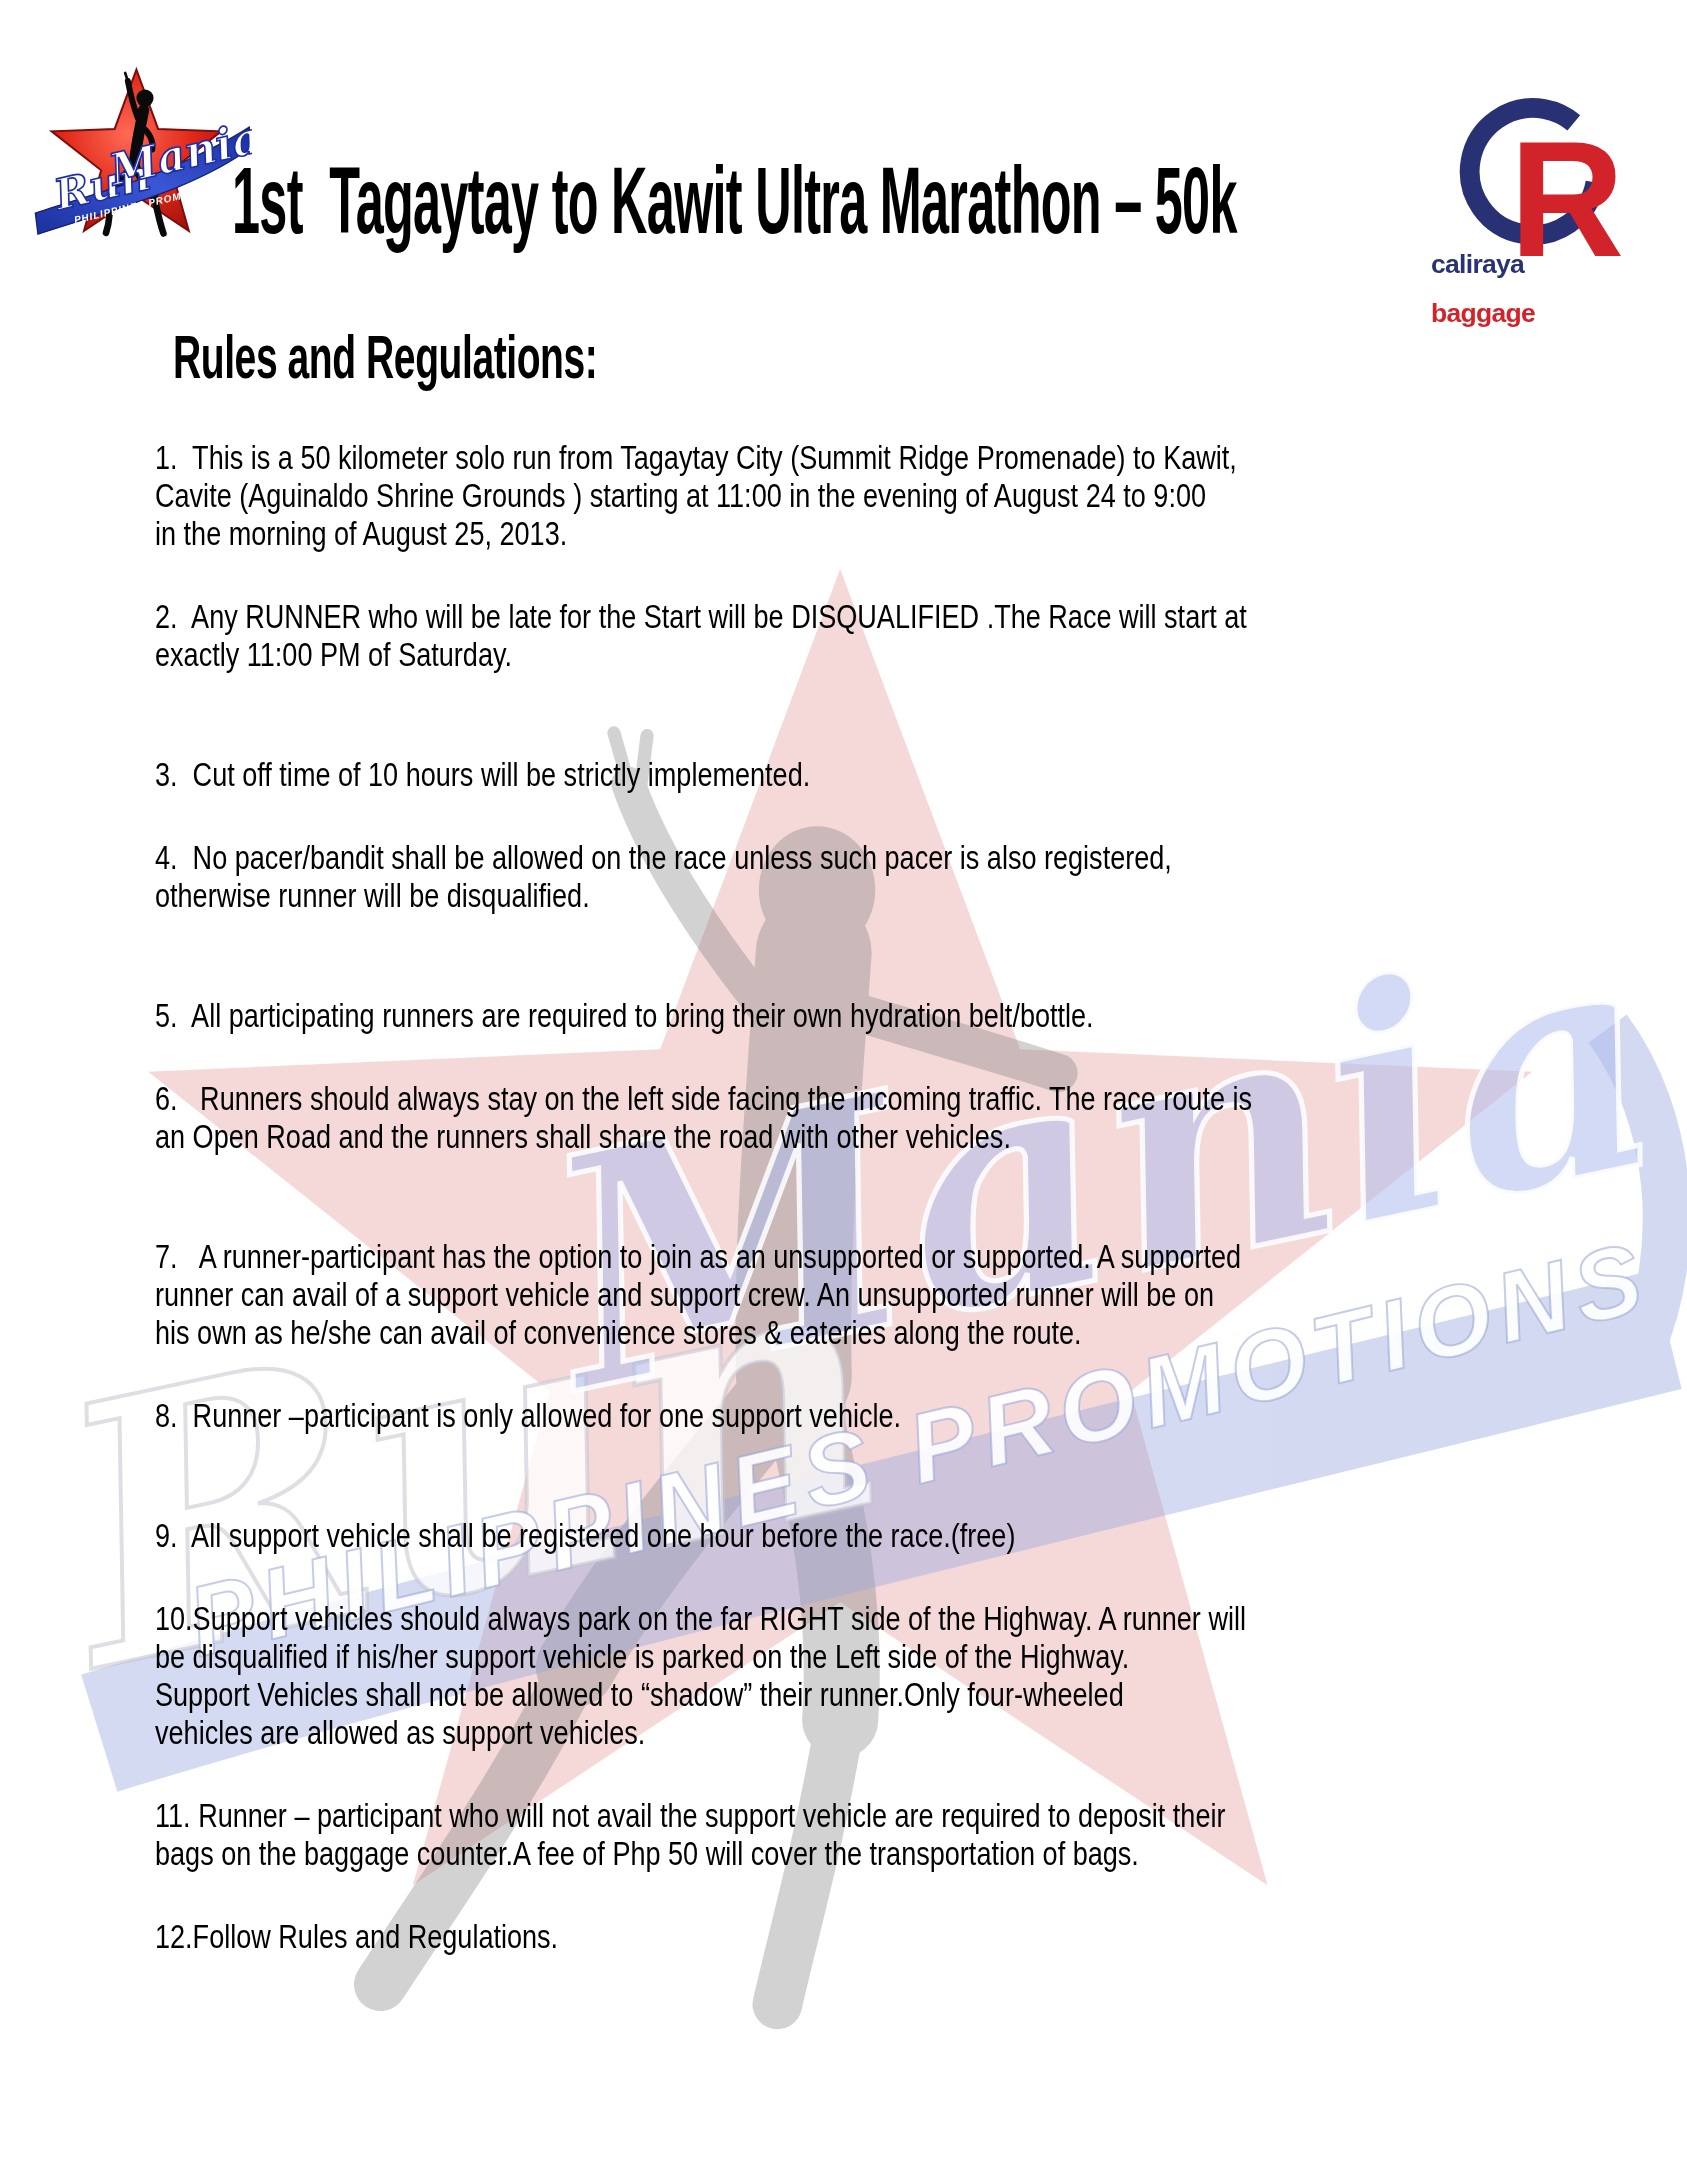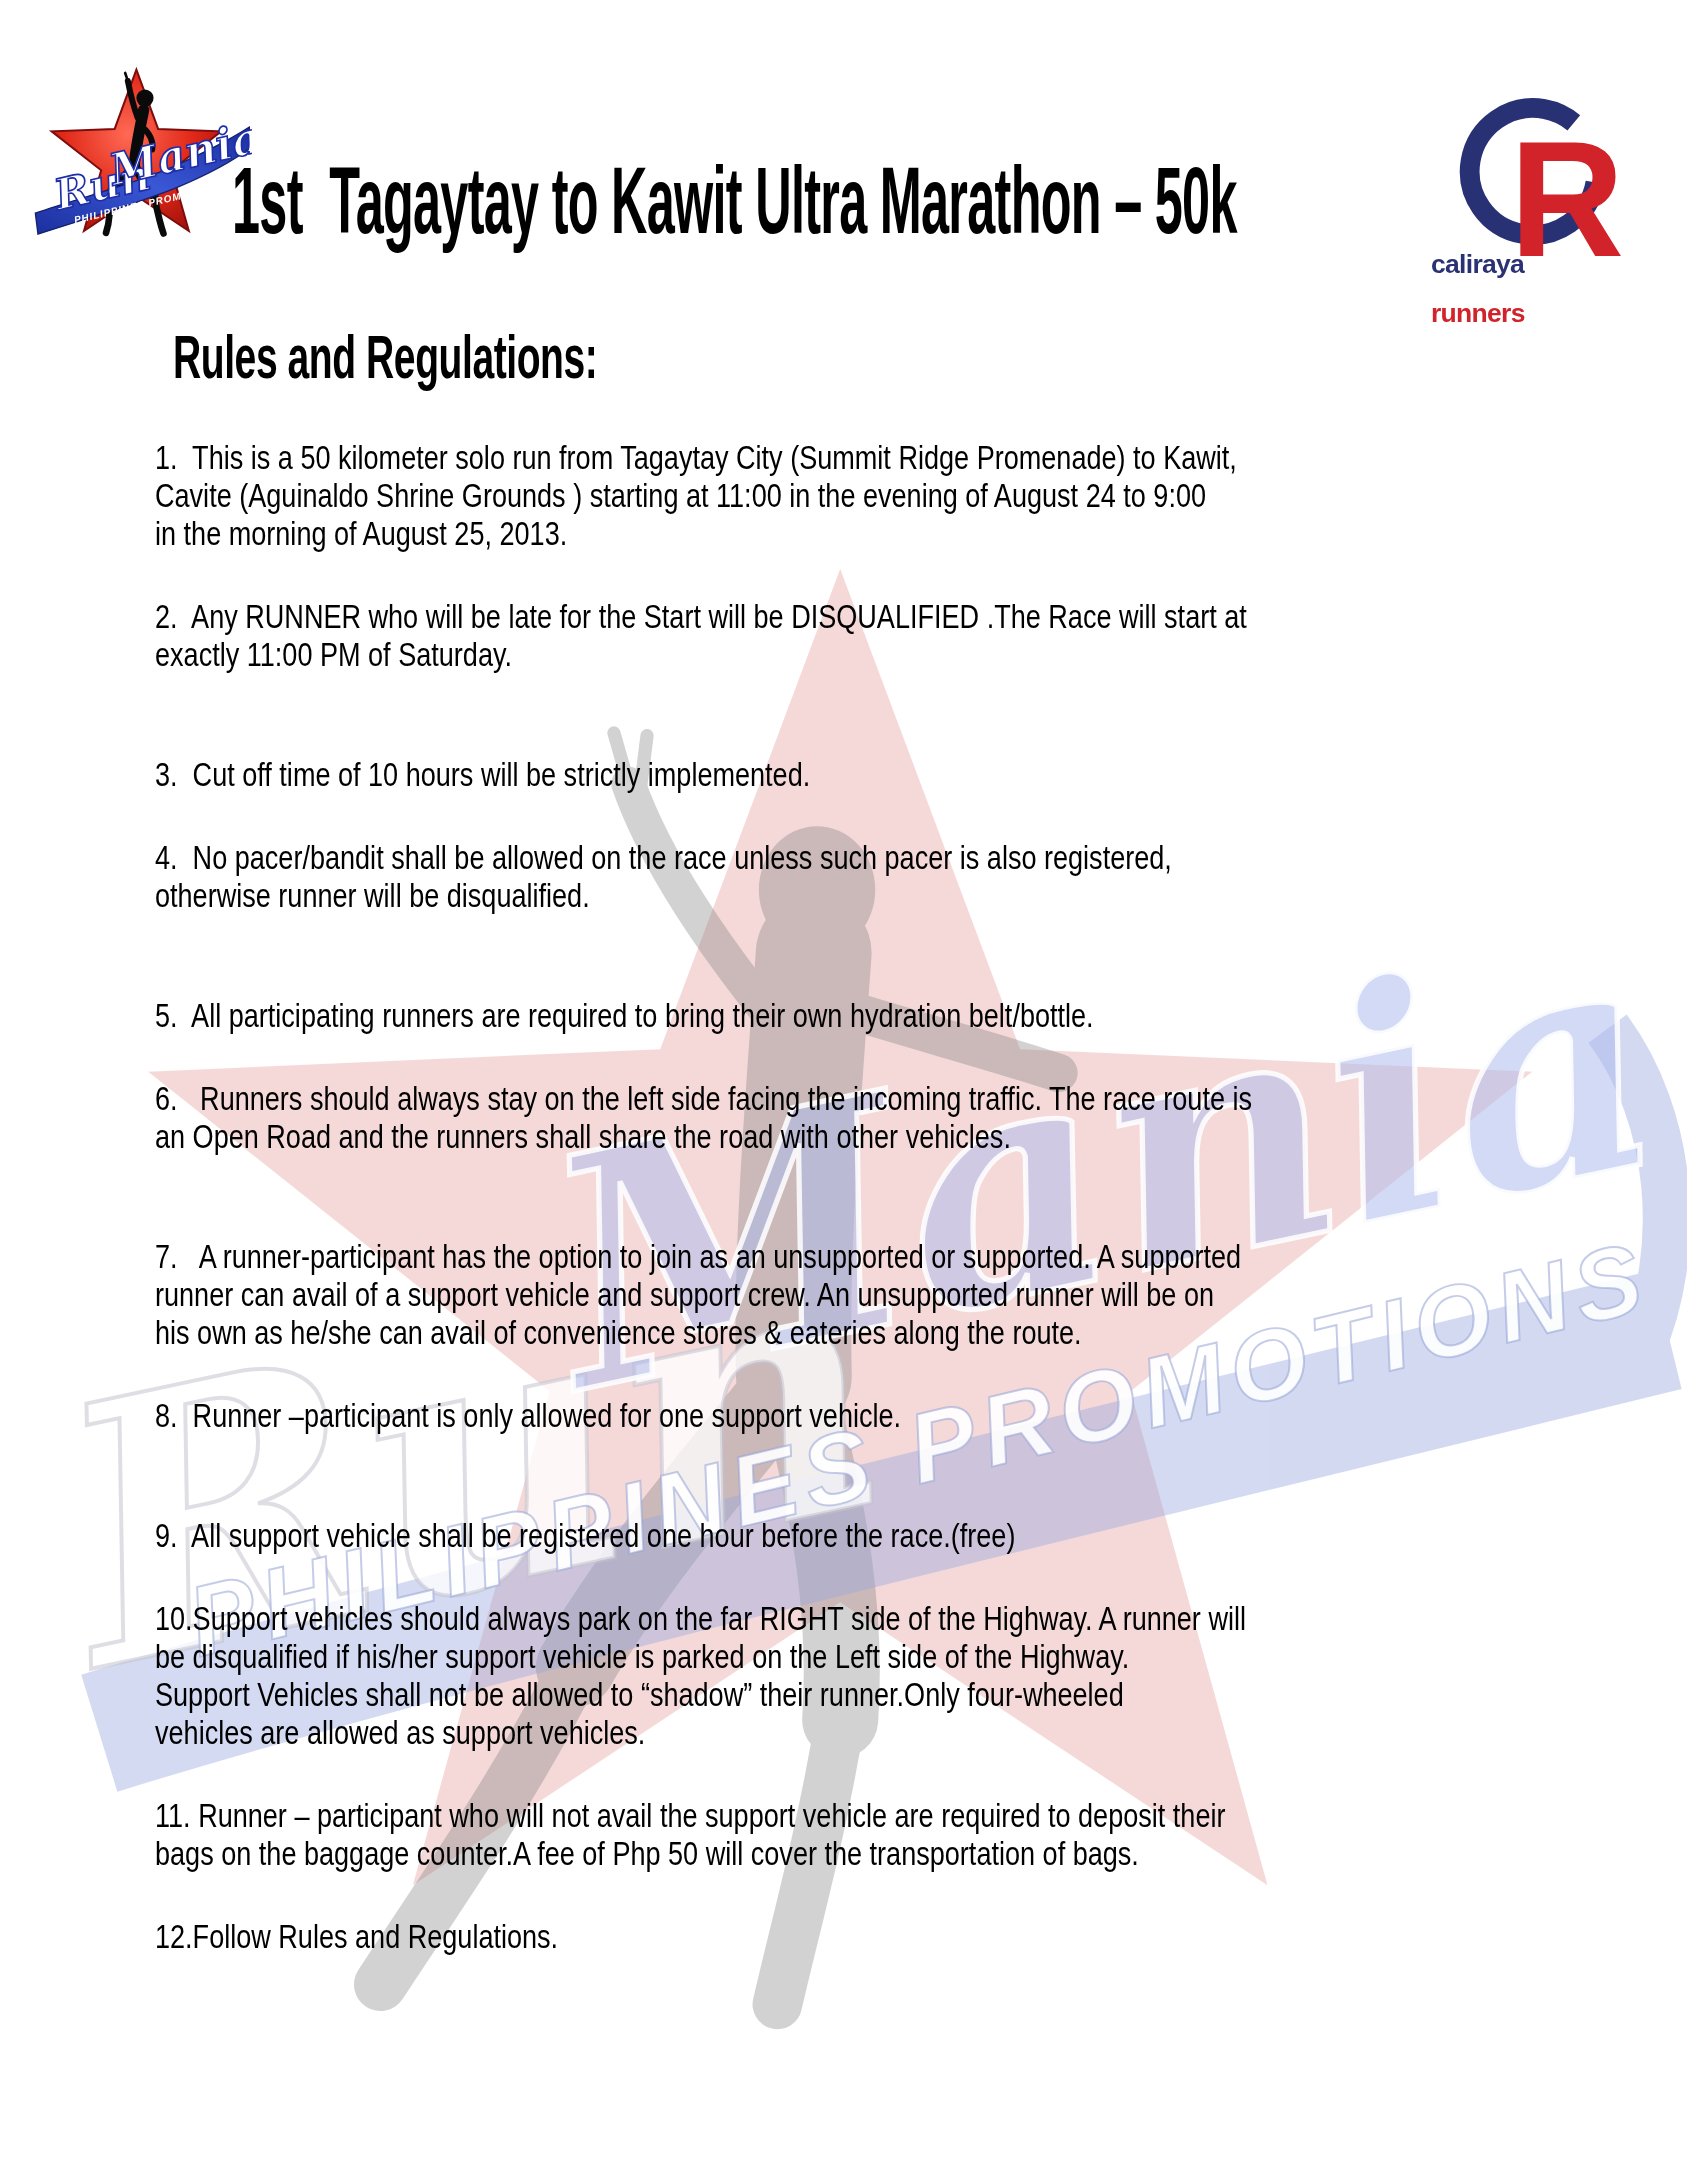--- a/index.html
+++ b/index.html
@@ -100,21 +100,21 @@
   </svg>
 
   <div class="page-title">1st  Tagaytay to Kawit Ultra Marathon – 50k</div>
 
   <svg class="cr-logo" width="238" height="198" viewBox="0 0 360 300">
     <circle cx="168" cy="140" r="96" fill="none" stroke="#283173" stroke-width="30" pathLength="360" stroke-dasharray="300 60" transform="rotate(10 168 140)"></circle>
     <text x="138" y="268" font-family="Liberation Sans, sans-serif" font-weight="700" font-size="250" fill="#d2232a" transform="scale(0.96,1)">R</text>
   </svg>
   <div class="cr-caption">
     <span class="c1">caliraya</span>
-    <span class="c2">runners</span>
+    <span class="c2">baggage</span>
   </div>
 
   <div class="section-heading">Rules and Regulations:</div>
 
   <div class="rules">
     <p>1.  This is a 50 kilometer solo run from Tagaytay City (Summit Ridge Promenade) to Kawit,
 Cavite (Aguinaldo Shrine Grounds ) starting at 11:00 in the evening of August 24 to 9:00
 in the morning of August 25, 2013.</p>
     <p>2.  Any RUNNER who will be late for the Start will be DISQUALIFIED .The Race will start at
 exactly 11:00 PM of Saturday.</p>

